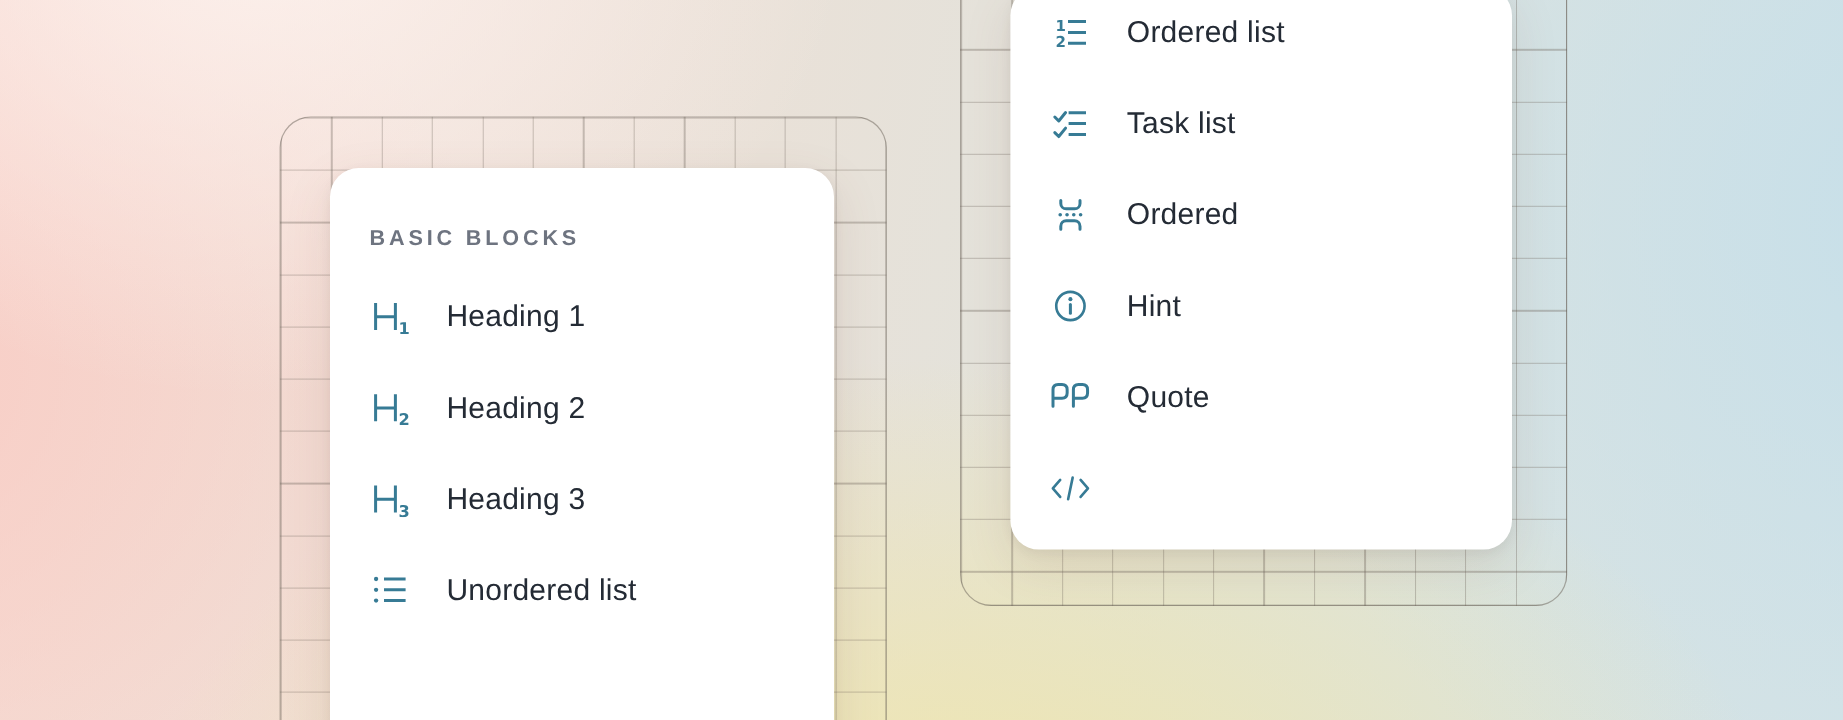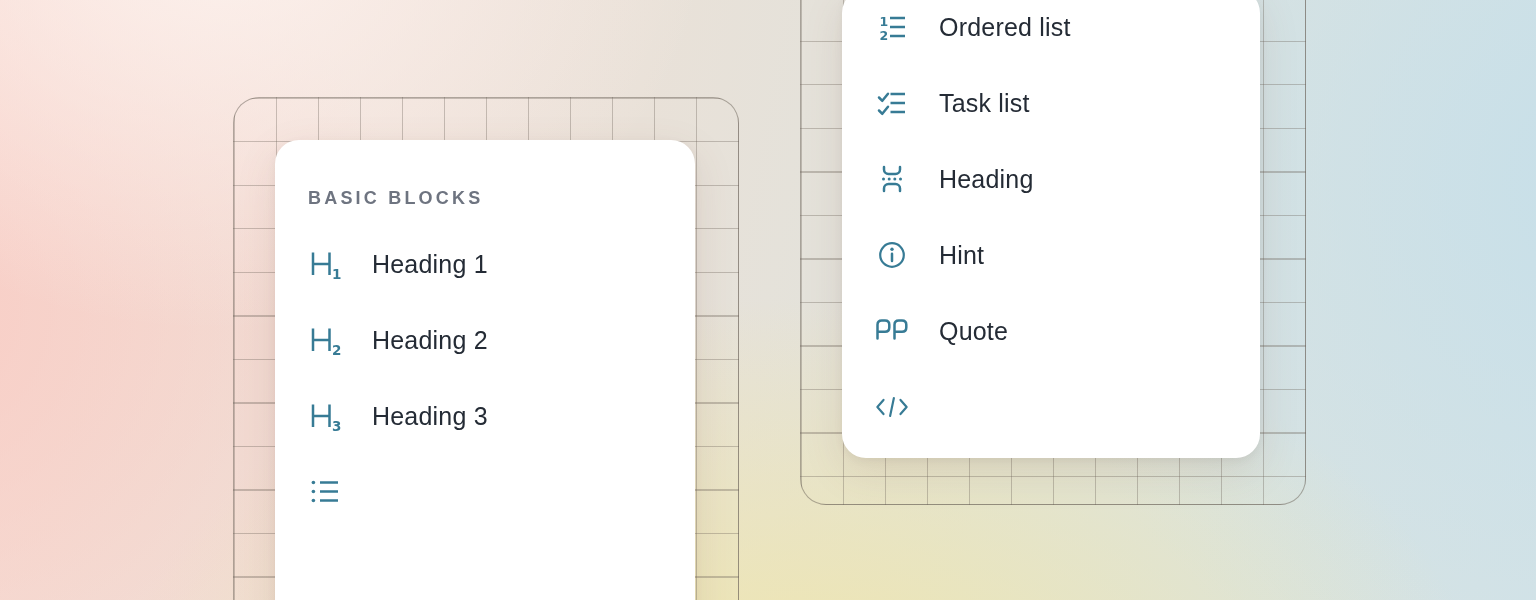--- a/index.html
+++ b/index.html
@@ -91,20 +91,21 @@
 
     <div class="item">
       <span class="icon">
         <svg width="30" height="28" viewBox="0 0 30 28">
           <circle class="fl" cx="3.4" cy="4.5" r="1.8"></circle>
           <circle class="fl" cx="3.4" cy="13.5" r="1.8"></circle>
           <circle class="fl" cx="3.4" cy="22.5" r="1.8"></circle>
           <path class="st" d="M10 4.5H28M10 13.5H28M10 22.5H28"></path>
         </svg>
       </span>
+      <span class="label">Unordered list</span>
     </div>
   </div>
 
   <div class="card card-right">
 
     <div class="item">
       <span class="icon">
         <svg width="30" height="28" viewBox="0 0 30 28">
           <text x="2.5" y="13" font-size="12.5">1</text>
           <text x="2.5" y="26.5" font-size="12.5">2</text>
@@ -129,21 +130,21 @@
       <span class="icon">
         <svg width="30" height="30" viewBox="0 0 30 30">
           <path class="st rd" d="M7 3v2.5a4.5 4.5 0 0 0 4.5 4.5h7A4.5 4.5 0 0 0 23 5.5V3"></path>
           <path class="st rd" d="M7 27v-2.5a4.5 4.5 0 0 1 4.5-4.5h7a4.5 4.5 0 0 1 4.5 4.5V27"></path>
           <circle class="fl" cx="6.5" cy="15" r="1.5"></circle>
           <circle class="fl" cx="12.2" cy="15" r="1.5"></circle>
           <circle class="fl" cx="17.8" cy="15" r="1.5"></circle>
           <circle class="fl" cx="23.5" cy="15" r="1.5"></circle>
         </svg>
       </span>
-      <span class="label">Heading</span>
+      <span class="label">Ordered</span>
     </div>
 
     <div class="item">
       <span class="icon">
         <svg width="30" height="30" viewBox="0 0 30 30">
           <circle class="st" style="stroke-width:2.2" cx="15" cy="15" r="11.8"></circle>
           <circle class="fl" cx="15" cy="9.3" r="1.7"></circle>
           <path class="st rd" d="M15 13.8V21"></path>
         </svg>
       </span>

